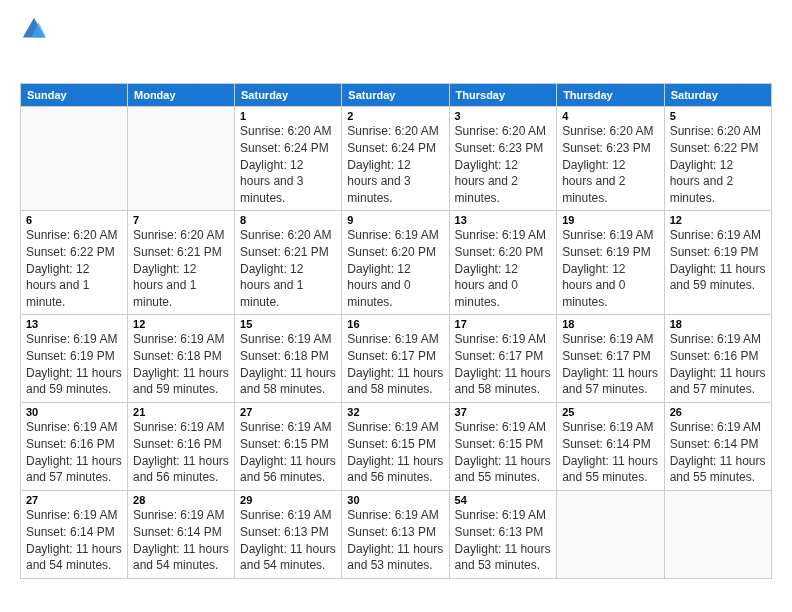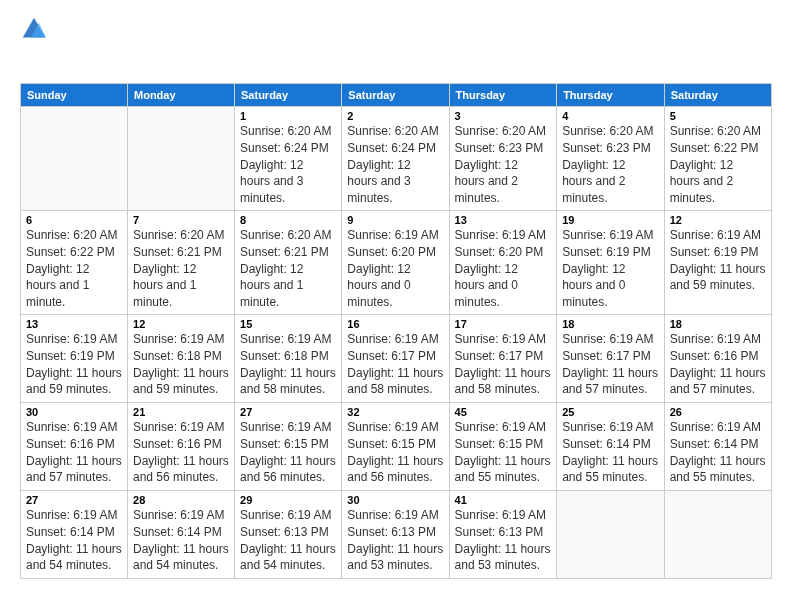--- a/index.html
+++ b/index.html
@@ -263,21 +263,21 @@
 Sunset: 6:15 PM
 Daylight: 11 hours and 56 minutes.</div>
           </td>
           <td>
             <span class="day-num">32</span>
             <div class="day-info" style="white-space: pre-line;">Sunrise: 6:19 AM
 Sunset: 6:15 PM
 Daylight: 11 hours and 56 minutes.</div>
           </td>
           <td>
-            <span class="day-num">45</span>
+            <span class="day-num">37</span>
             <div class="day-info" style="white-space: pre-line;">Sunrise: 6:19 AM
 Sunset: 6:15 PM
 Daylight: 11 hours and 55 minutes.</div>
           </td>
           <td>
             <span class="day-num">25</span>
             <div class="day-info" style="white-space: pre-line;">Sunrise: 6:19 AM
 Sunset: 6:14 PM
 Daylight: 11 hours and 55 minutes.</div>
           </td>
@@ -307,21 +307,21 @@
 Sunset: 6:13 PM
 Daylight: 11 hours and 54 minutes.</div>
           </td>
           <td>
             <span class="day-num">30</span>
             <div class="day-info" style="white-space: pre-line;">Sunrise: 6:19 AM
 Sunset: 6:13 PM
 Daylight: 11 hours and 53 minutes.</div>
           </td>
           <td>
-            <span class="day-num">41</span>
+            <span class="day-num">54</span>
             <div class="day-info" style="white-space: pre-line;">Sunrise: 6:19 AM
 Sunset: 6:13 PM
 Daylight: 11 hours and 53 minutes.</div>
           </td>
           <td class="empty-cell"></td>
           <td class="empty-cell"></td>
         </tr>
       </tbody>
   </table>
 </div>

